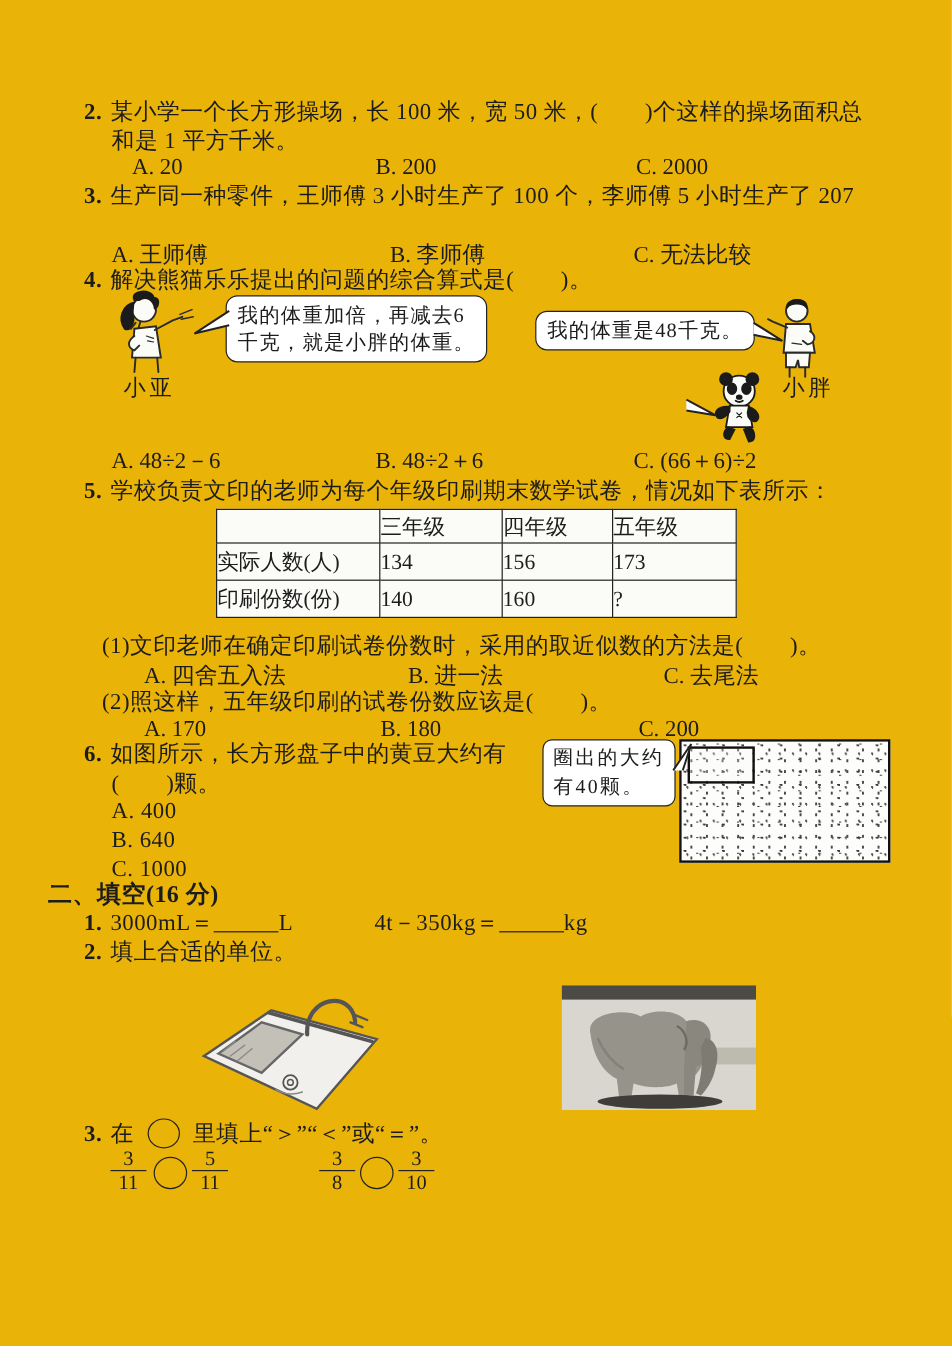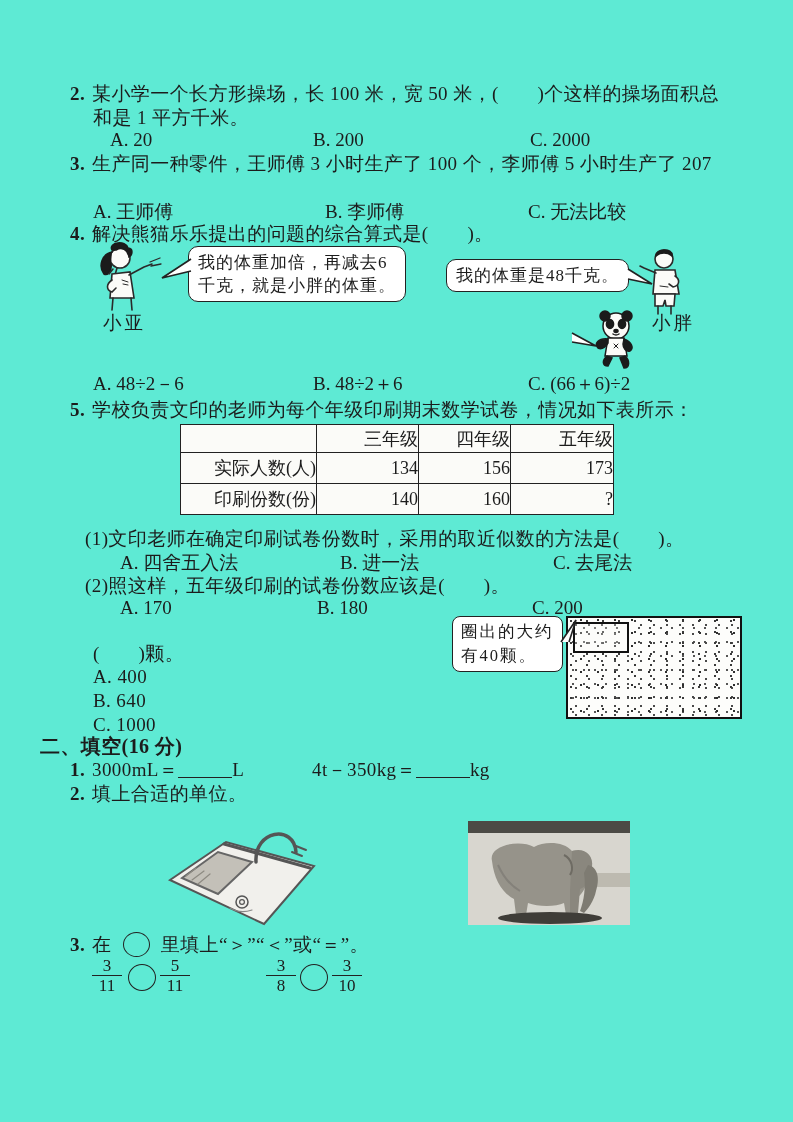--- a/index.html
+++ b/index.html
@@ -1,40 +1,40 @@
 <!DOCTYPE html>
 <html><head>
 <meta charset="utf-8">
 <style>
   html,body{margin:0;padding:0;}
   body{background:#e8e8e6;}
   #page{
     position:relative; width:793px; height:1122px; margin:0 auto;
-    background:#5eead4; color:#1c1c1c;
+    background:#eab308; color:#1c1c1c;
     font-family:"Liberation Serif","DejaVu Serif",serif;
     font-size:19px; overflow:hidden;
   }
   .abs{position:absolute;}
   .line{position:absolute; white-space:nowrap; letter-spacing:0.4px; line-height:23px;}
   .qnum{font-weight:bold; margin-right:7px;}
   .opt{position:absolute; white-space:nowrap;}
   .bold{font-weight:bold;}
 
   
   .bubble{
     position:absolute; background:#fff; border:1.7px solid #222; border-radius:10px;
     font-size:17px; line-height:23px; letter-spacing:1px; padding:4px 9px; white-space:nowrap;
     z-index:1;
   }
   .tail{position:absolute; z-index:2;}
 
   
   table.grid{border-collapse:collapse; background:#fbfbf8;}
   table.grid td{
-    border:1.6px solid #222; text-align:right; font-size:18px; padding:0;
+    border:1.6px solid #222; text-align:left; font-size:18px; padding:0;
     height:30px;
   }
   table.grid tr.hdr td{height:27px;}
 
   
   .beansbox{
     position:absolute; border:2.4px solid #111; background:#fdfdfb;
     background-image:
       radial-gradient(ellipse 2.1px 1.4px at 3px 3px, #3a3a3a 60%, transparent 62%),
       radial-gradient(ellipse 1.4px 2.1px at 8px 7px, #4a4a4a 60%, transparent 62%),
@@ -193,20 +193,23 @@
     <span class="opt" style="left:340px;">B. 进一法</span>
     <span class="opt" style="left:553px;">C. 去尾法</span>
   </div>
   <div class="line" style="left:85px; top:574px;">(2)照这样，五年级印刷的试卷份数应该是(　　)。</div>
   <div class="abs" style="top:597px;">
     <span class="opt" style="left:120px;">A. 170</span>
     <span class="opt" style="left:317px;">B. 180</span>
     <span class="opt" style="left:532px;">C. 200</span>
   </div>
 
+  <div class="line" style="left:70px; top:617px;">
+    <span class="qnum">6.</span><span>如图所示，长方形盘子中的黄豆大约有</span>
+  </div>
   <div class="line" style="left:93px; top:642px;">(　　)颗。</div>
   <div class="line" style="left:93px; top:665px;">A. 400</div>
   <div class="line" style="left:93px; top:689px;">B. 640</div>
   <div class="line" style="left:93px; top:713px;">C. 1000</div>
 
   <div class="callout" style="left:452px; top:616px;">
     <div>圈出的大约</div>
     <div>有40颗。</div>
   </div>
   <svg class="tail" style="left:559px; top:617px;" width="20" height="28">

